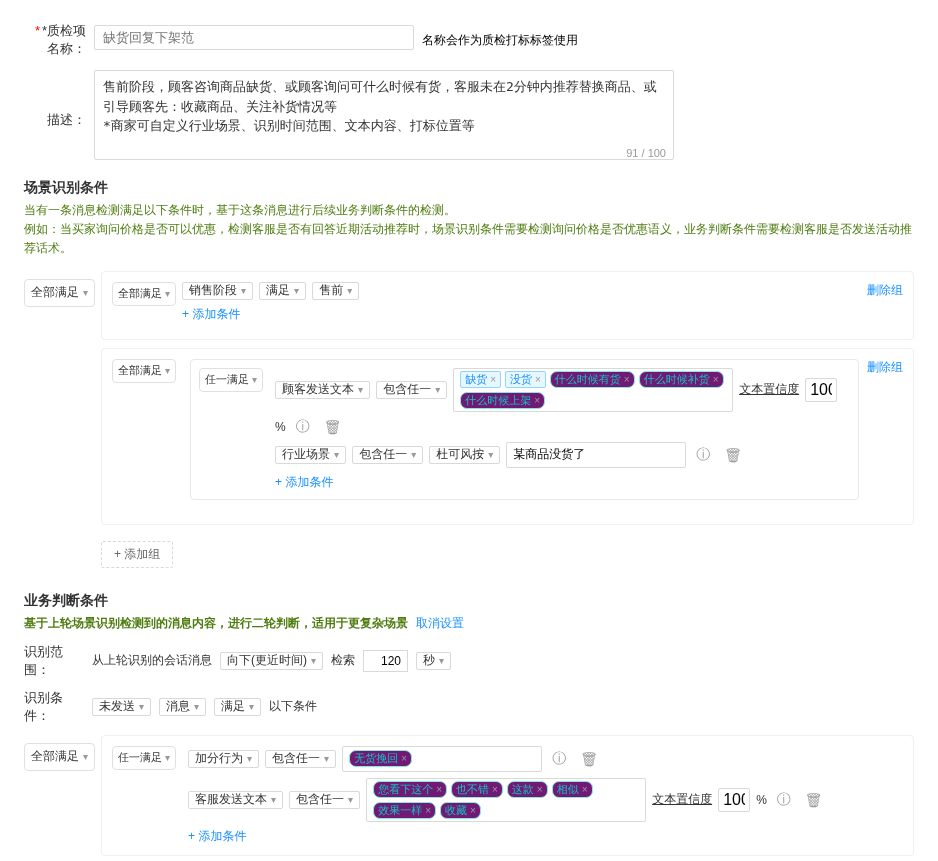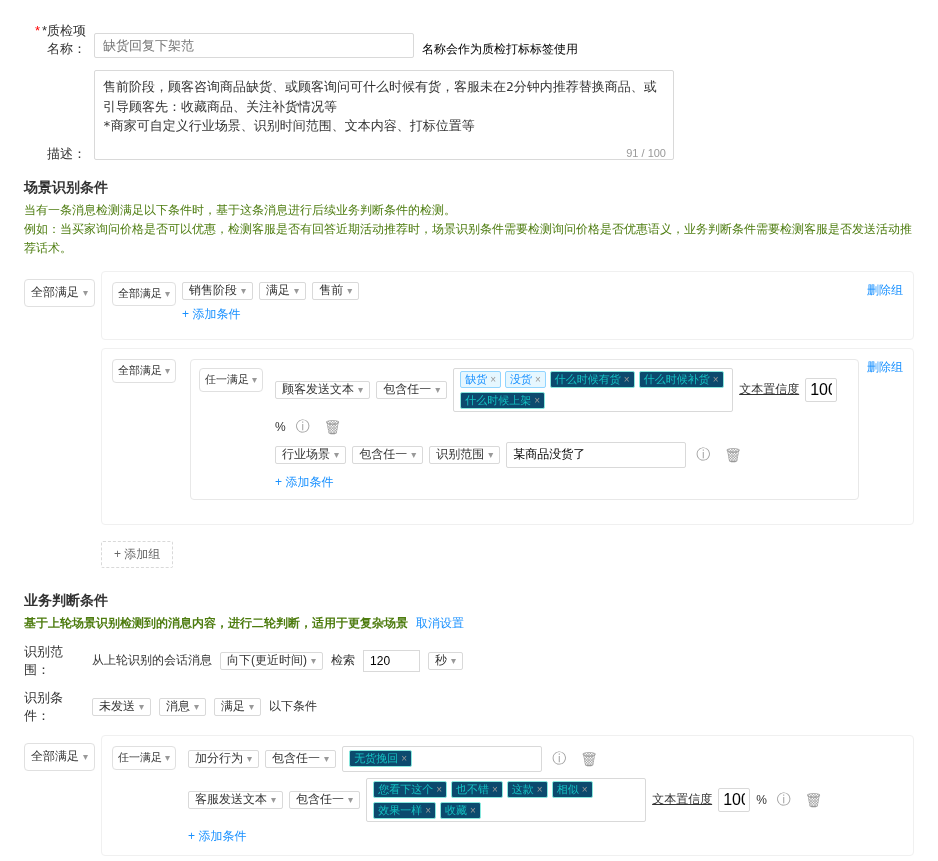--- a/index.html
+++ b/index.html
@@ -6,21 +6,21 @@
     body {
       font-family: "Microsoft YaHei", "PingFang SC", Arial, sans-serif;
       font-size: 13px;
       color: #333;
       background: #fff;
       padding: 16px 24px;
     }
 
     .form-row {
       display: flex;
-      align-items: flex-end;
+      align-items: center;
       margin-bottom: 12px;
     }
     .form-label {
       width: 70px;
       color: #333;
       padding-top: 6px;
       flex-shrink: 0;
       text-align: right;
       padding-right: 8px;
     }
@@ -140,23 +140,24 @@
       display: inline-flex;
       align-items: center;
     }
     .tag .close {
       margin-left: 3px;
       cursor: pointer;
       font-size: 10px;
       color: #999;
     }
     .tag.cyan {
-      background: #0c4a6e;
+      background: #701a75;
       border-color: #87e8de;
       color: #13c2c2;
+      border-radius: 7px;
     }
 
     .text-similarity-label {
       font-size: 12px;
       color: #333;
       white-space: nowrap;
       text-decoration: underline;
     }
     .percent-input {
       width: 32px;
@@ -256,26 +257,26 @@
       gap: 8px;
     }
     .rec-label {
       color: #333;
       font-size: 13px;
       width: 60px;
       flex-shrink: 0;
     }
 
     .number-input {
-      width: 57px;
+      width: 45px;
       border: 1px solid #d9d9d9;
       border-radius: 0;
       padding: 3px 6px;
       font-size: 12px;
-      text-align: left;
+      text-align: right;
     }
 
     .outer-condition-block {
       display: flex;
       align-items: flex-start;
       gap: 6px;
     }
 
     .group-block {
       border: 1px solid #f0f0f0;
@@ -400,21 +401,21 @@
                 <div class="cond-row-wrap">
                   <div class="select-box">
                     <span>行业场景</span>
                     <span class="arrow">▾</span>
                   </div>
                   <div class="select-box">
                     <span>包含任一</span>
                     <span class="arrow">▾</span>
                   </div>
                   <div class="select-box">
-                    <span>识别范围</span>
+                    <span>杜可风按</span>
                     <span class="arrow">▾</span>
                   </div>
                   <input class="text-input-plain" type="text" value="某商品没货了" style="">
                   <span class="icon-btn">ⓘ</span>
                   <span class="icon-btn">🗑</span>
                 </div>
                 <div class="add-condition-btn">+ 添加条件</div>
               </div>
             </div>
           </div>

